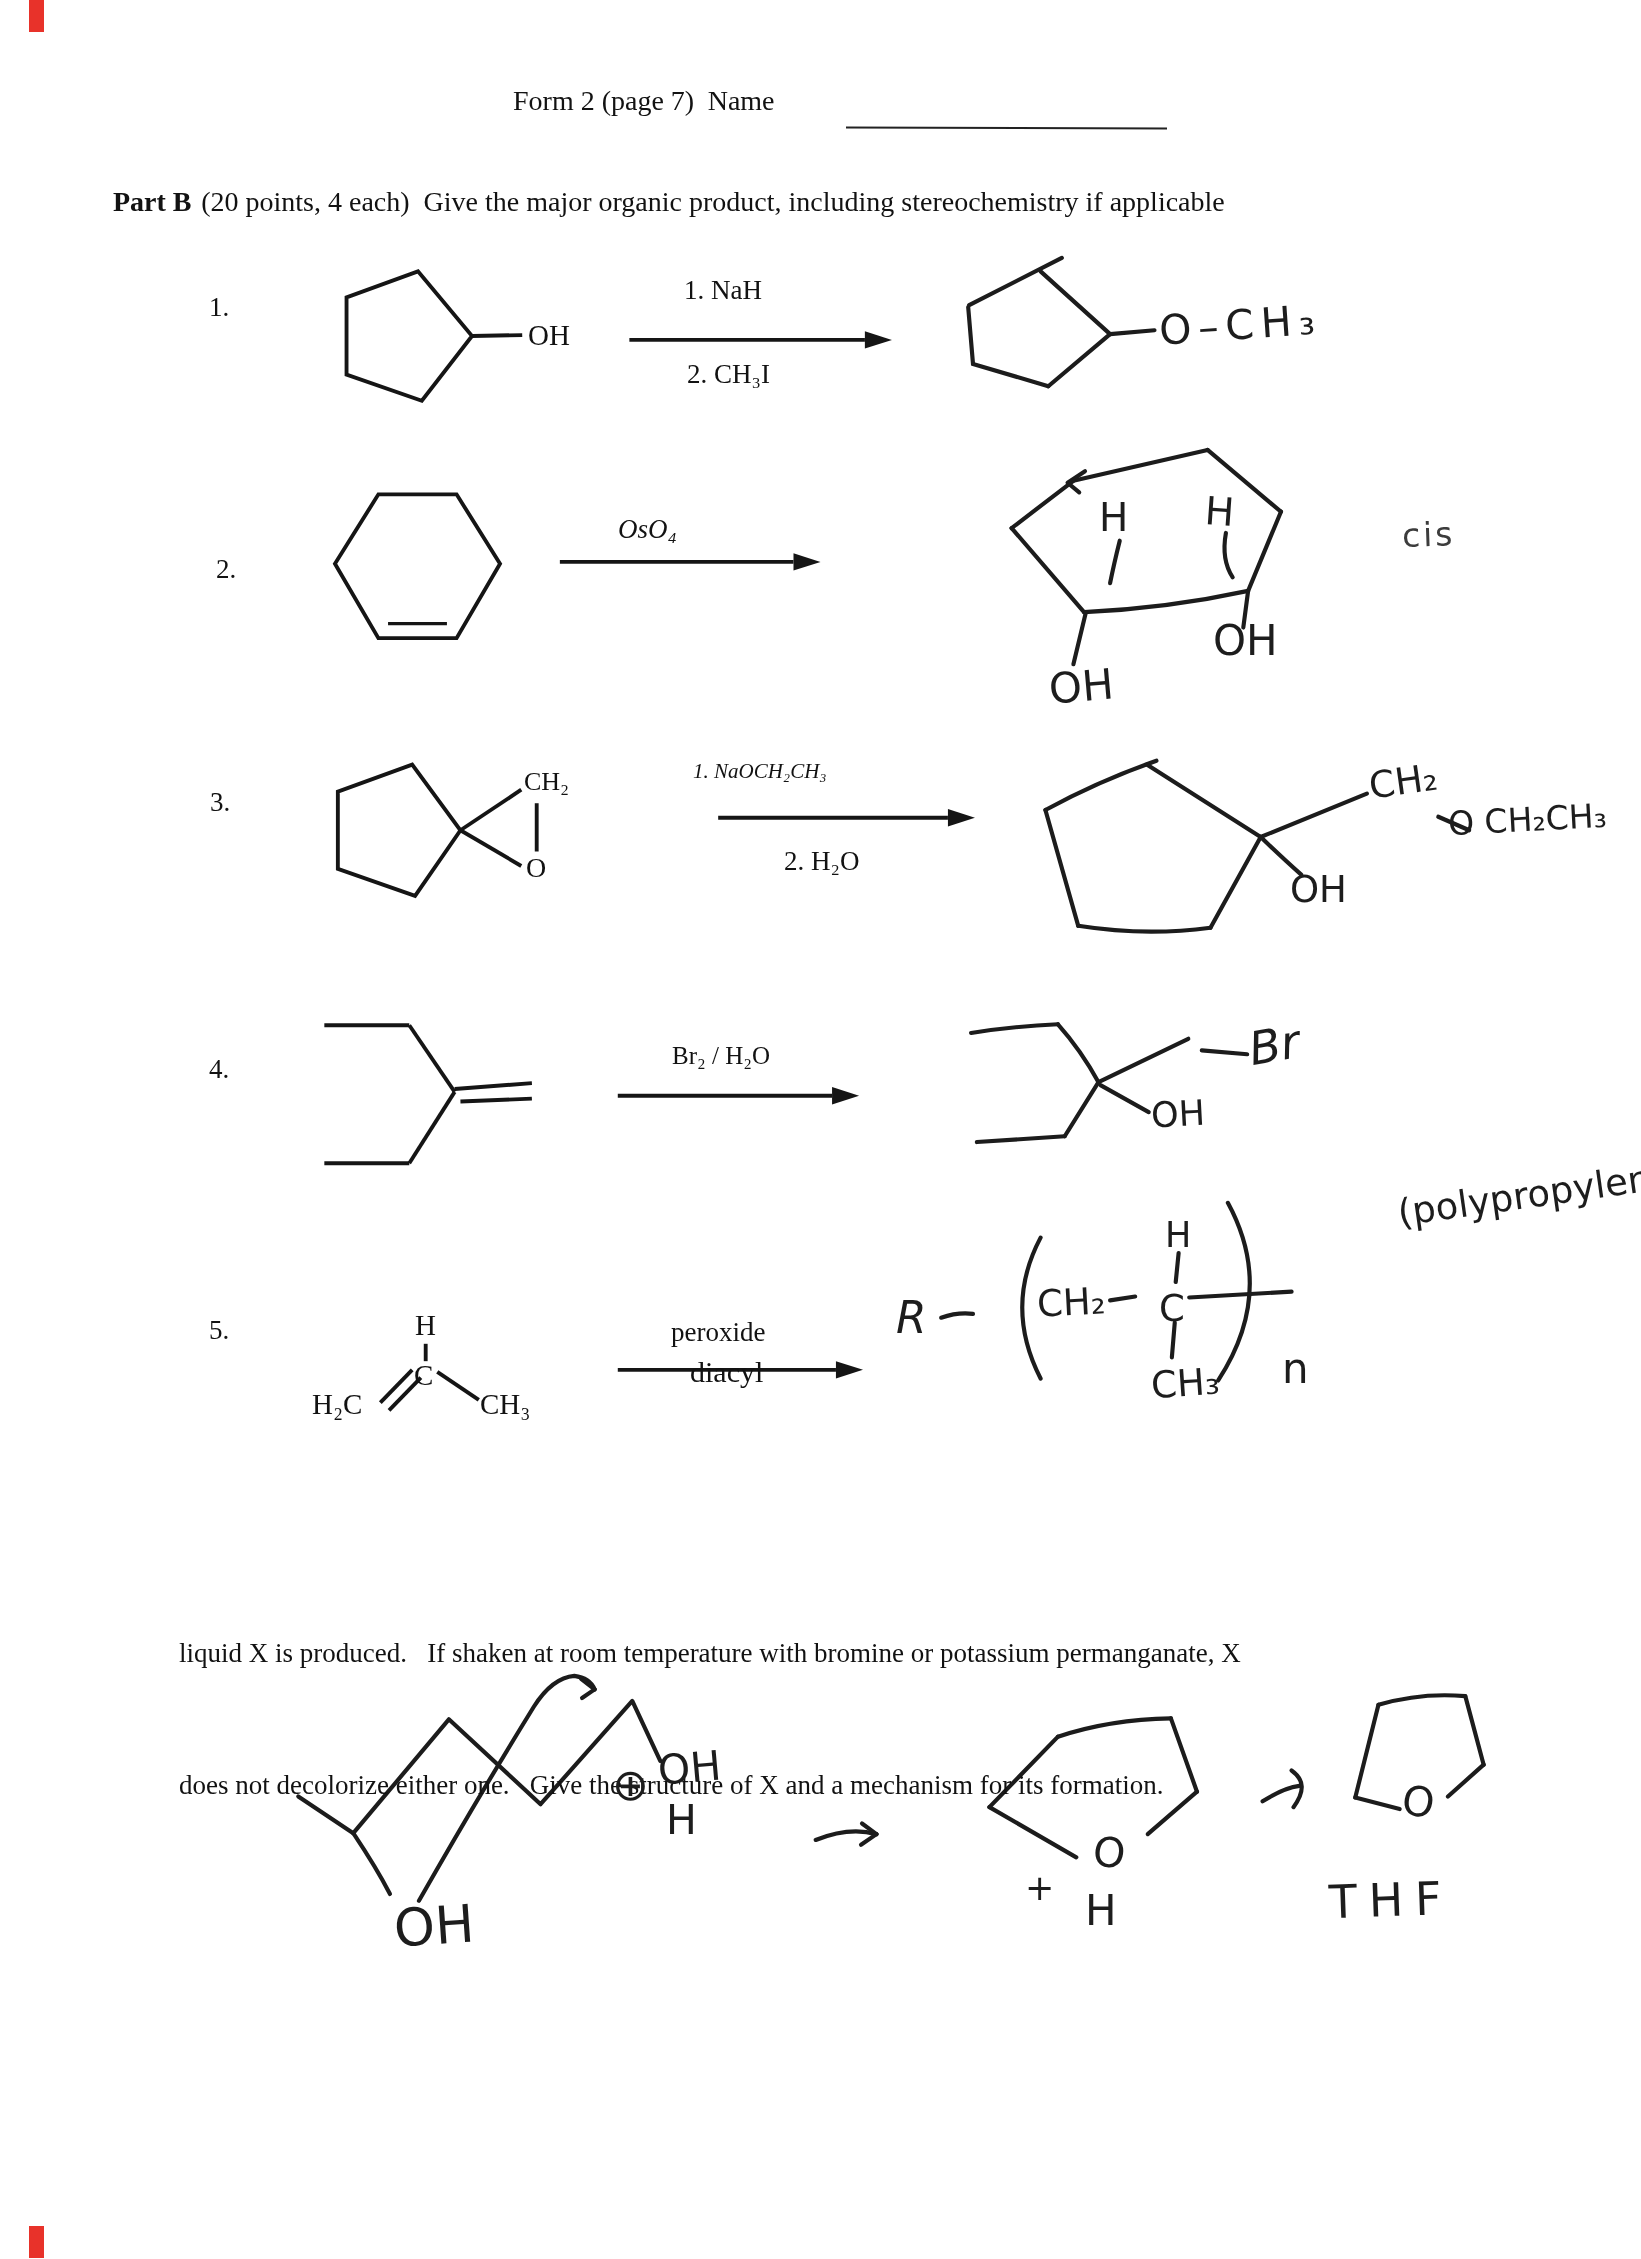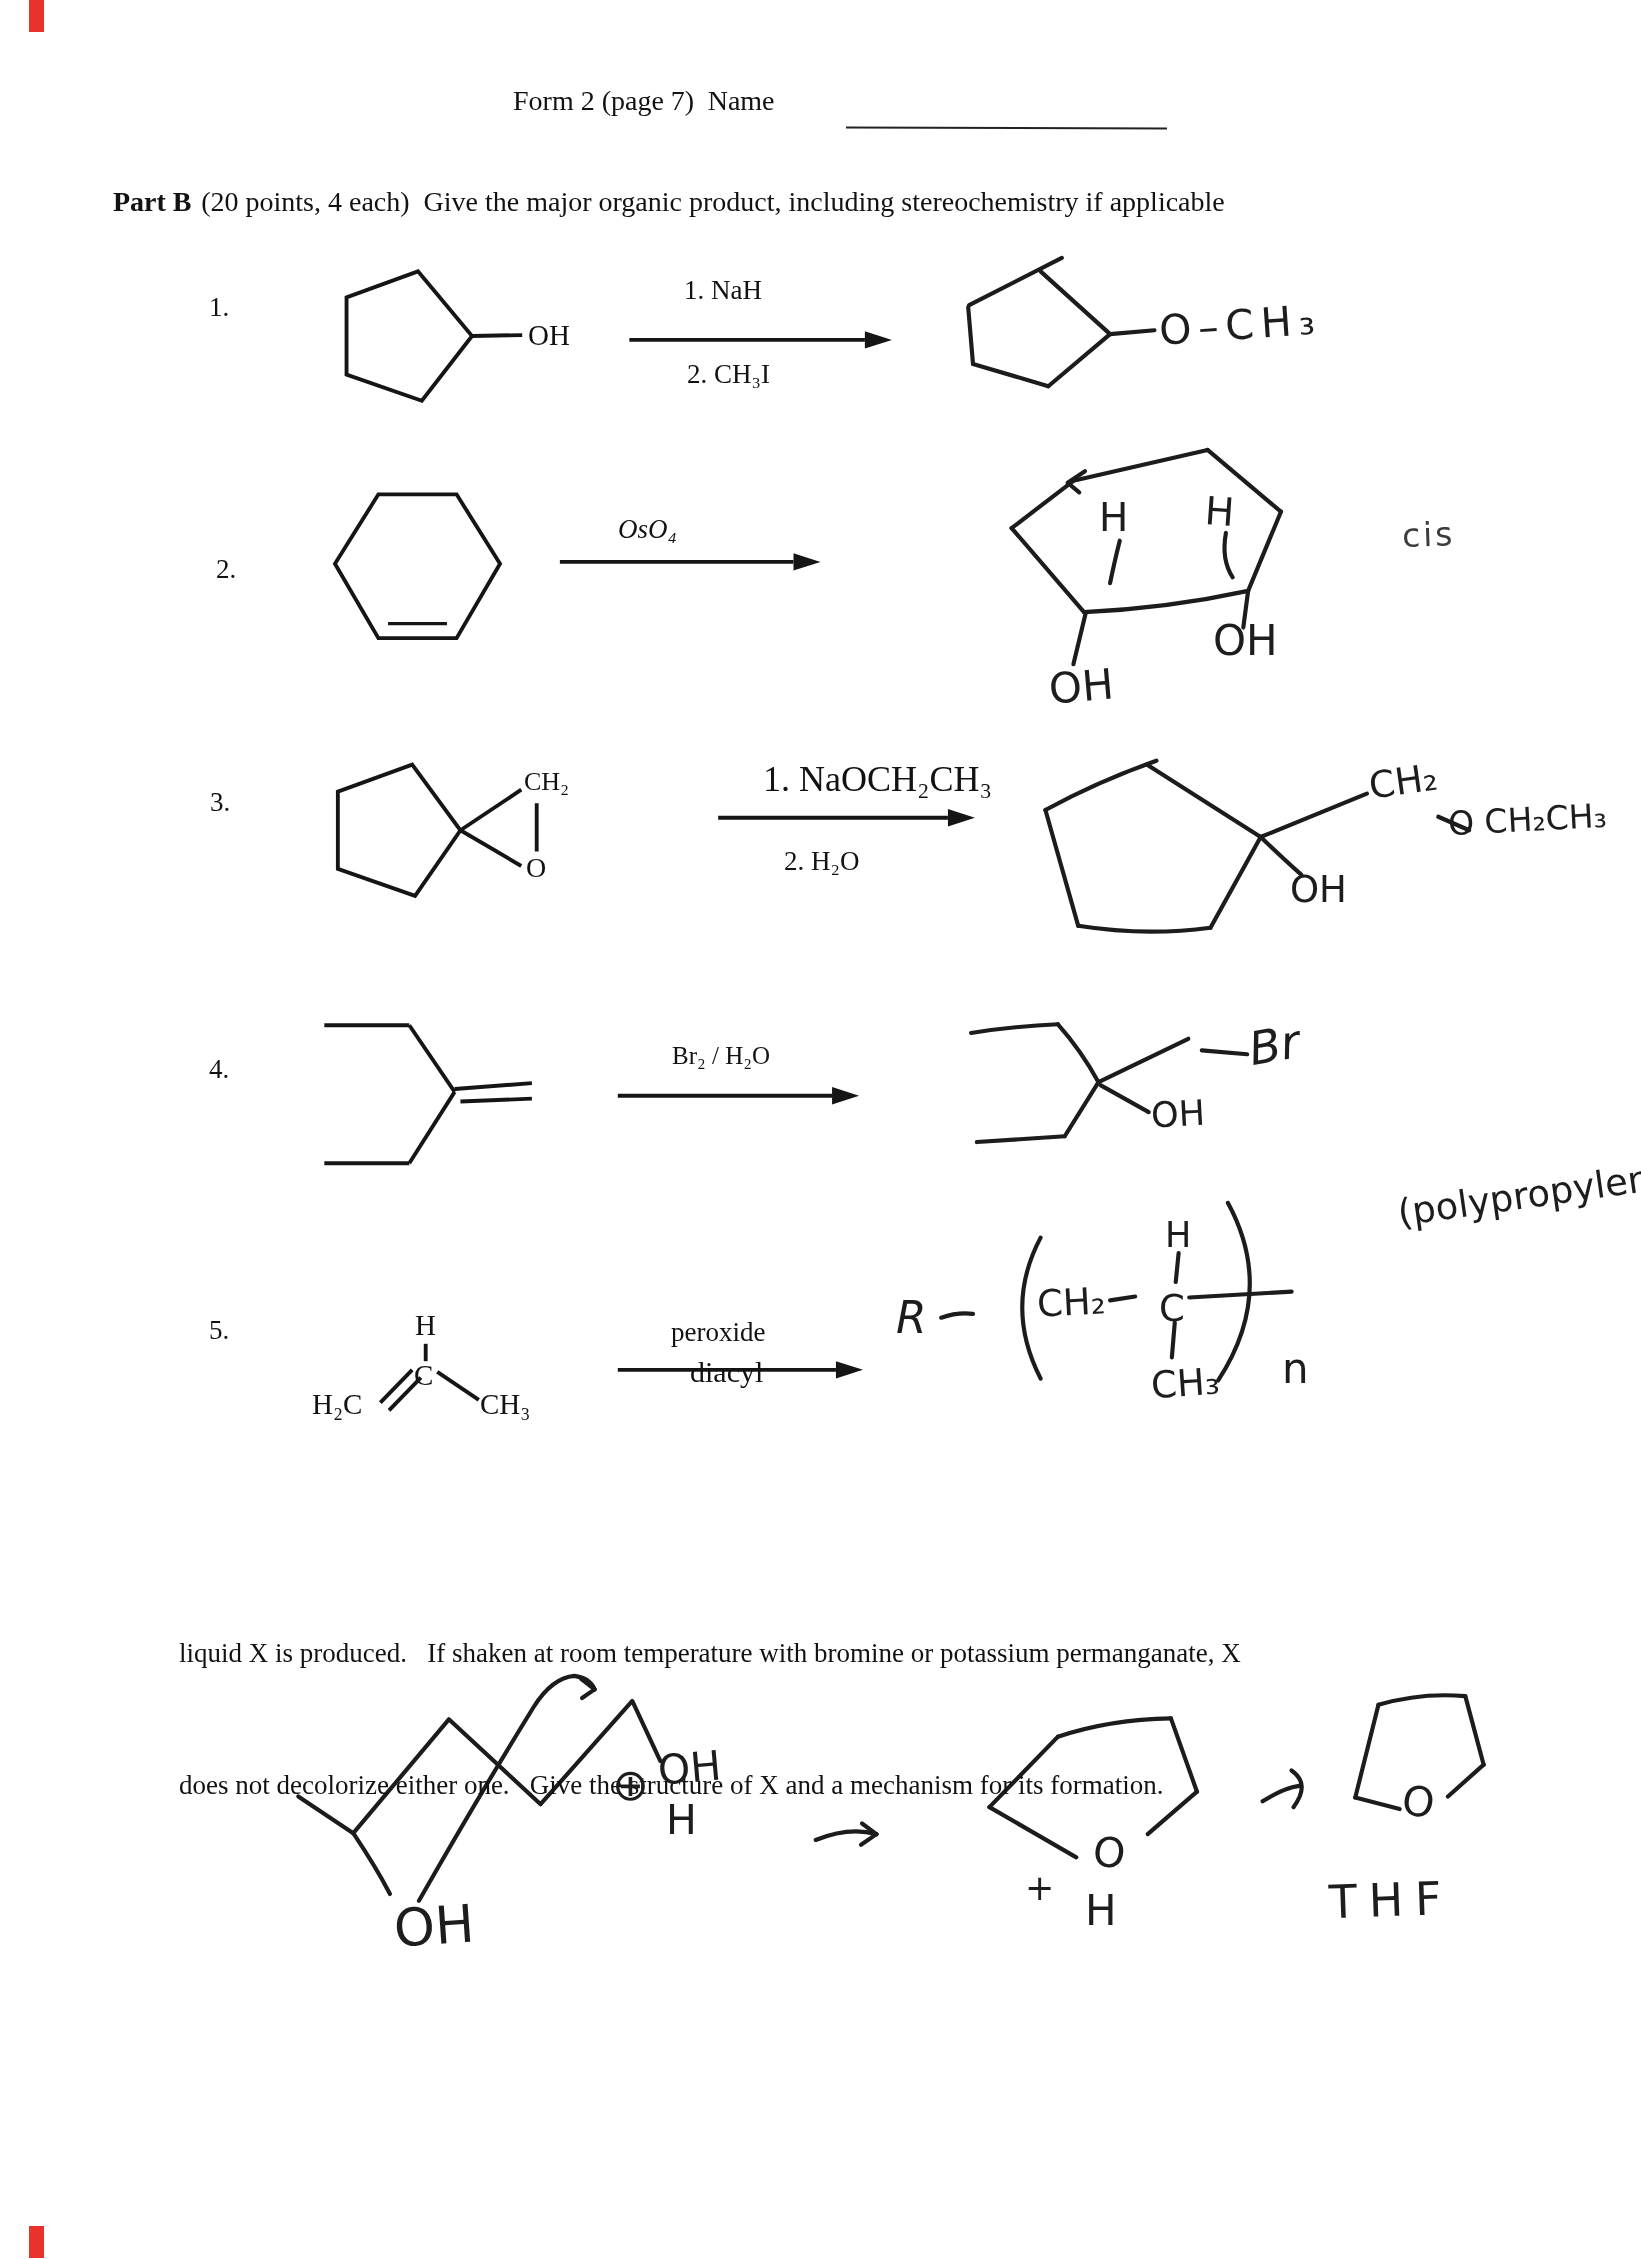--- a/index.html
+++ b/index.html
@@ -194,21 +194,21 @@
 
   <div class="pt" style="left:618px;top:516px;font-size:27px;font-style:italic;">OsO₄</div>
   <div class="hand" style="left:1099px;top:498px;font-size:39px;">H</div>
   <div class="hand" style="left:1205px;top:492px;font-size:39px;transform:rotate(4deg);">H</div>
   <div class="hand" style="left:1049px;top:666px;font-size:42px;transform:rotate(-5deg);">OH</div>
   <div class="hand" style="left:1213px;top:620px;font-size:42px;">OH</div>
   <div class="hand" style="left:1402px;top:518px;font-size:33px;color:#3c3c3c;transform:rotate(-2deg);letter-spacing:2.9px;">cis</div>
 
   <div class="pt" style="left:524px;top:769px;font-size:26px;">CH₂</div>
   <div class="pt" style="left:526px;top:854px;font-size:28px;">O</div>
-  <div class="pt" style="left:763px;top:761px;font-size:36px;">1. NaOCH₂CH₃</div>
+  <div class="pt" style="left:693px;top:761px;font-size:21px;font-style:italic;">1. NaOCH₂CH₃</div>
   <div class="pt" style="left:784px;top:848px;font-size:27px;">2. H₂O</div>
   <div class="hand" style="left:1369px;top:763px;font-size:37px;transform:rotate(-8deg);">CH₂</div>
   <div class="hand" style="left:1448px;top:803px;font-size:33px;transform:rotate(-3deg);">O CH₂CH₃</div>
   <div class="hand" style="left:1290px;top:871px;font-size:37px;">OH</div>
 
   <div class="pt" style="left:672px;top:1043px;font-size:25px;">Br₂ / H₂O</div>
   <div class="hand" style="left:1249px;top:1022px;font-size:46px;transform:rotate(-10deg);font-style:italic;">Br</div>
   <div class="hand" style="left:1151px;top:1097px;font-size:35px;transform:rotate(-3deg);">OH</div>
 
   <div class="pt" style="left:415px;top:1311px;font-size:29px;">H</div>

